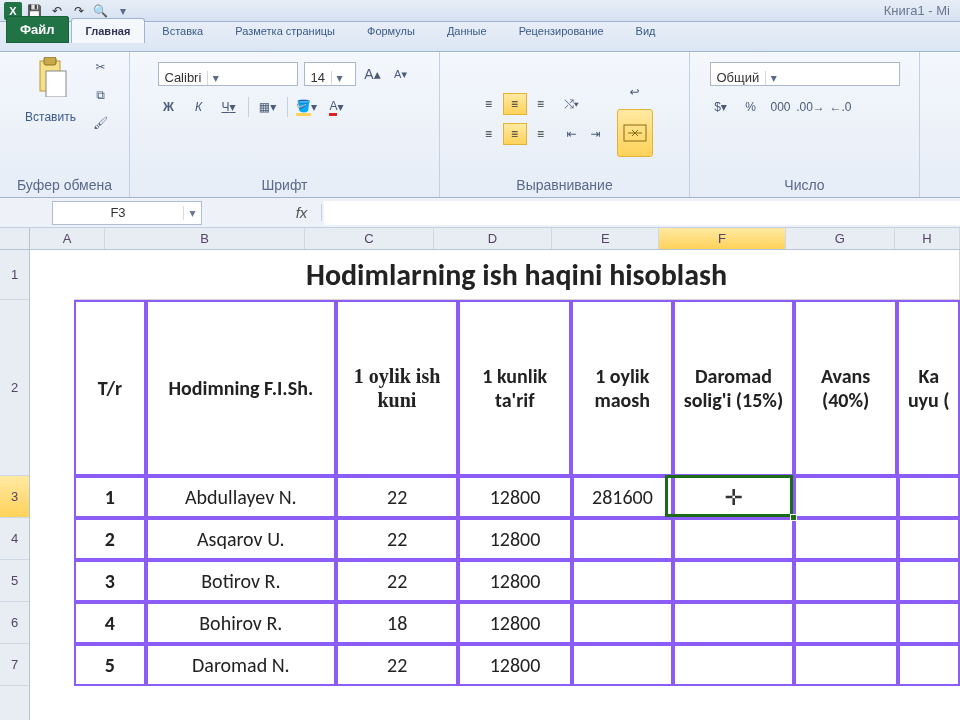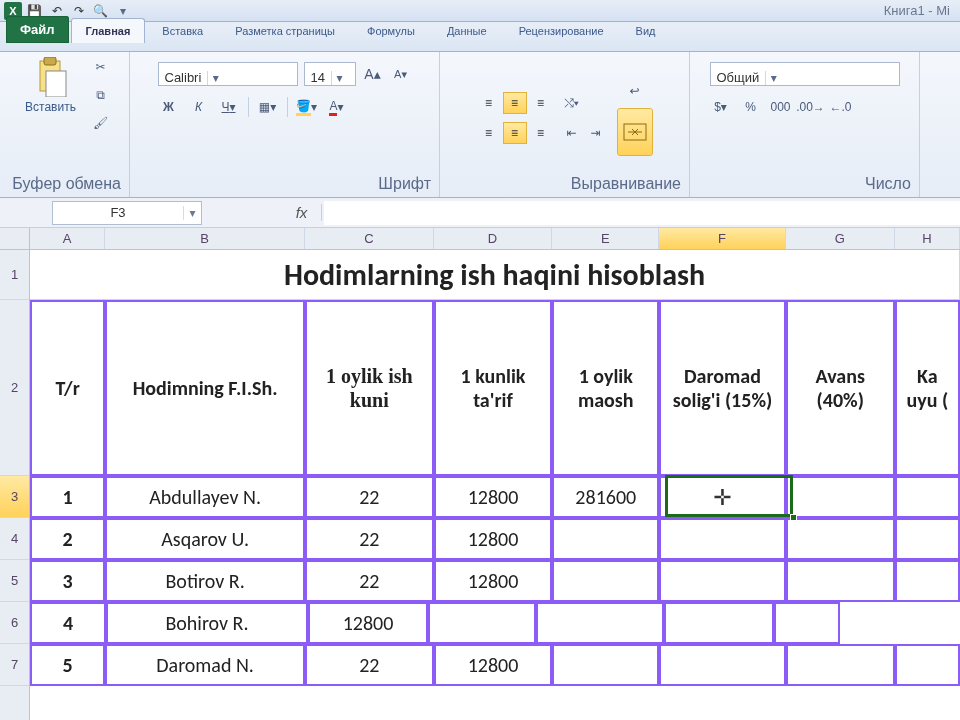--- a/index.html
+++ b/index.html
@@ -14,23 +14,23 @@
   
   .tabs { height: 30px; background: linear-gradient(#e8eef7,#dbe6f4); display: flex; align-items: flex-end; padding: 8px 6px; gap: 2px; border-bottom: 1px solid #a0b4d0; }
   .file-tab { background: #217346; color: #fff; padding: 6px 14px; border-radius: 3px 3px 0 0; font-size: 13px; font-weight: bold; box-shadow: inset 0 0 0 1px #18623a; }
   .tab { padding: 6px 14px; font-size: 11px; color: #3b5a8b; border: 1px solid transparent; border-bottom: none; }
   .tab.active { background: #f4f7fc; border-color: #a0b4d0; border-radius: 3px 3px 0 0; color: #335; font-weight: bold; }
 
   
   .ribbon { height: 146px; background: linear-gradient(#f4f7fc,#e6edf7); border-bottom: 1px solid #a0b4d0; display: flex; }
   .group { border-right: 1px solid #c2d0e4; padding: 4px 8px 2px 8px; display: flex; flex-direction: column; justify-content: space-between; align-items: center; }
   .group-body { display: flex; gap: 6px; align-items: flex-start; flex: 1; }
-  .group-label { font-size: 16px; color: #5a6a8a; text-align: right; padding: 2px 0; width: 100%; }
-
-  .big-btn { display: flex; flex-direction: column; align-items: center; gap: 2px; width: 66px; }
+  .group-label { font-size: 14px; color: #5a6a8a; text-align: center; padding: 2px 0; width: 100%; }
+
+  .big-btn { display: flex; flex-direction: column; align-items: center; gap: 12px; width: 66px; }
   .big-btn .ico { width: 42px; height: 42px; display: flex; align-items: center; justify-content: center; }
   .big-btn .lbl { font-size: 12px; color: #3b5a8b; text-align: center; }
 
   .mini-col { display: flex; flex-direction: column; gap: 6px; }
   .mini { width: 22px; height: 22px; display: inline-flex; align-items: center; justify-content: center; border-radius: 2px; color: #4a5a78; }
 
   .combo { display: inline-flex; align-items: flex-end; border: 1px solid #abb9cf; background: #fff; height: 24px; }
   .combo .txt { padding: 0 6px; font-size: 13px; color: #333; }
   .combo .arr { width: 16px; text-align: center; border-left: 1px solid #d0d8e4; color: #5a6a8a; }
 
@@ -57,21 +57,21 @@
   .row-hdrs { width: 30px; background: #e8edf4; border-right: 1px solid #b7c4d6; }
   .corner { height: 22px; background: #e8edf4; border-bottom: 1px solid #b7c4d6; }
   .row-hdr { border-bottom: 1px solid #cfd8e5; display: flex; align-items: center; justify-content: center; font-size: 13px; color: #546; }
   .row-hdr.sel { background: linear-gradient(#ffe9a2,#ffd25a); }
 
   .cols-cells { flex: 1; overflow: hidden; }
   .col-hdrs { height: 22px; display: flex; background: #e8edf4; border-bottom: 1px solid #b7c4d6; }
   .col-hdr { border-right: 1px solid #cfd8e5; display: flex; align-items: center; justify-content: center; font-size: 13px; color: #546; }
   .col-hdr.sel { background: linear-gradient(#ffe9a2,#ffd25a); }
 
-  .cells { position: relative; }
+  .cells { position: relative; padding-left: 44px; }
   .datarow { display: flex; }
   .cell { border-right: 1px solid #d4d4d4; border-bottom: 1px solid #d4d4d4; display: flex; align-items: center; justify-content: center; font-family: Calibri, sans-serif; font-size: 20px; color: #222; }
   .thick { border: 2px solid #8b5cf6; }
   .title-cell { font-size: 30px; font-weight: bold; justify-content: center; }
   .hdr-cell { font-size: 20px; font-weight: bold; line-height: 1.2; text-align: center; padding: 4px; }
   .num { font-weight: bold; }
 
   .active-outline { position: absolute; border: 3px solid #1a6b1a; background: rgba(255,255,255,0); pointer-events: none; }
   .fill-handle { position: absolute; width: 7px; height: 7px; background: #1a6b1a; border: 1px solid #fff; }
 
@@ -279,20 +279,21 @@
           <div class="cell thick" style="width: 130px; height: 42px;">22</div>
           <div class="cell thick" style="width: 120px; height: 42px;">12800</div>
           <div class="cell thick" style="width: 108px; height: 42px;"></div>
           <div class="cell thick" style="width: 128px; height: 42px;"></div>
           <div class="cell thick" style="width: 110px; height: 42px;"></div>
           <div class="cell thick" style="width: 66px; height: 42px;"></div>
         </div>
         <div class="datarow">
           <div class="cell thick num" style="width: 76px; height: 42px;">4</div>
           <div class="cell thick" style="width: 202px; height: 42px;">Bohirov R.</div>
+          <div class="cell thick" style="width: 130px; height: 42px;">18</div>
           <div class="cell thick" style="width: 120px; height: 42px;">12800</div>
           <div class="cell thick" style="width: 108px; height: 42px;"></div>
           <div class="cell thick" style="width: 128px; height: 42px;"></div>
           <div class="cell thick" style="width: 110px; height: 42px;"></div>
           <div class="cell thick" style="width: 66px; height: 42px;"></div>
         </div>
         <div class="datarow">
           <div class="cell thick num" style="width: 76px; height: 42px;">5</div>
           <div class="cell thick" style="width: 202px; height: 42px;">Daromad N.</div>
           <div class="cell thick" style="width: 130px; height: 42px;">22</div>

